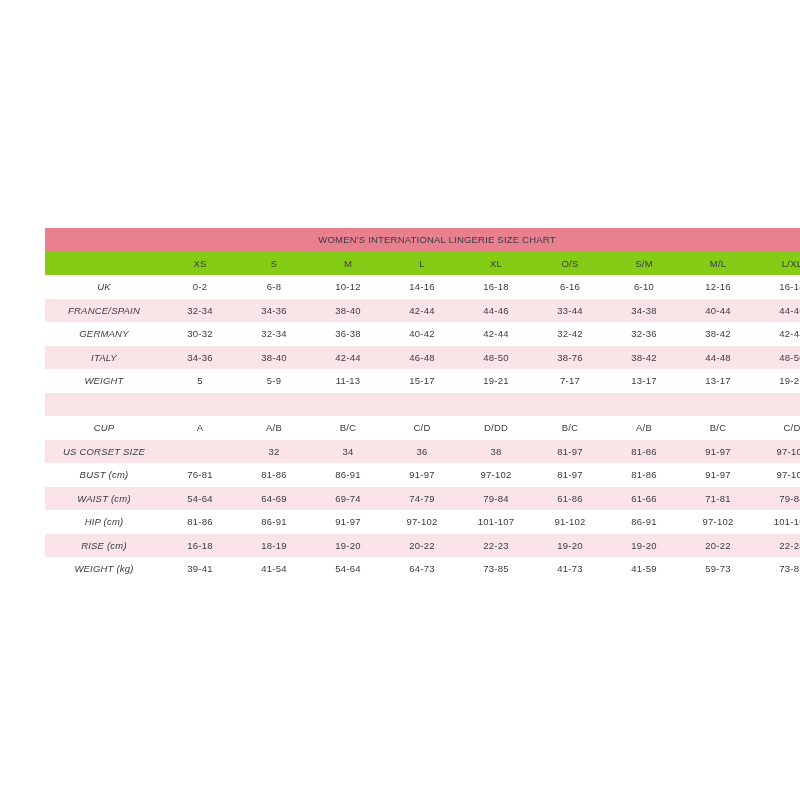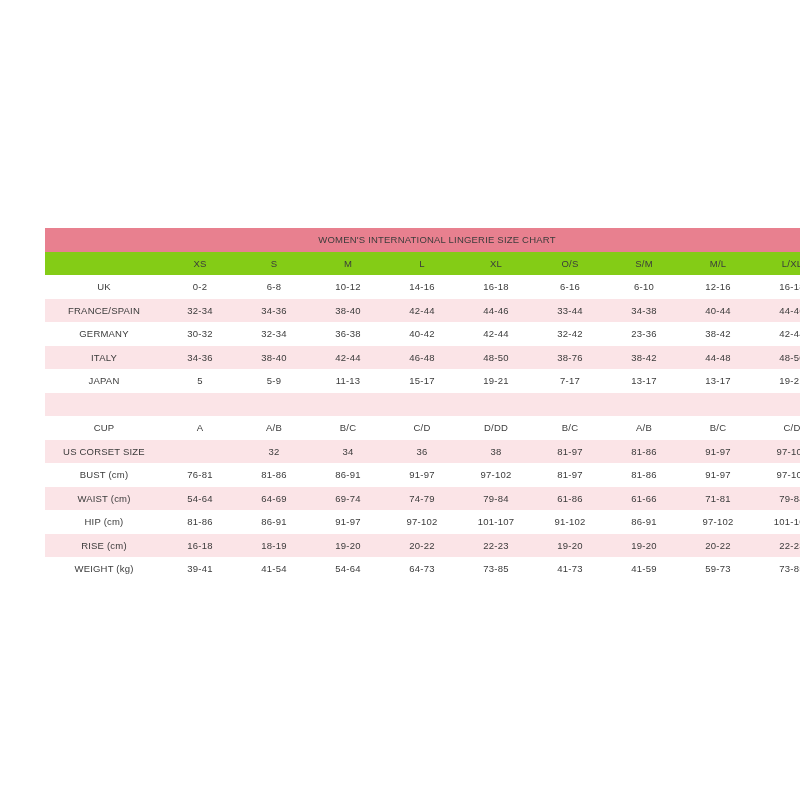--- a/index.html
+++ b/index.html
@@ -51,20 +51,21 @@
     height: 24px;
   }
   .row-pink td { background: #fbe4e7; }
   .row-white td { background: #ffffff; }
   .row-spacer td {
     background: #fbe4e7;
     height: 12px;
   }
   .label-cell {
     text-align: center;
+    font-style: italic;
   }
   .col-label { width: 118px; }
   .col-size { width: 74px; }
 </style>
 </head>
 <body>
 
 <div id="root">
   <div class="chart-wrap">
     <table class="size-chart">
@@ -124,40 +125,40 @@
         </tr>
 
         <tr class="row-white">
           <td class="label-cell">GERMANY</td>
           <td>30-32</td>
           <td>32-34</td>
           <td>36-38</td>
           <td>40-42</td>
           <td>42-44</td>
           <td>32-42</td>
-          <td>23-36</td>
+          <td>32-36</td>
           <td>38-42</td>
           <td>42-44</td>
         </tr>
 
         <tr class="row-pink">
           <td class="label-cell">ITALY</td>
           <td>34-36</td>
           <td>38-40</td>
           <td>42-44</td>
           <td>46-48</td>
           <td>48-50</td>
           <td>38-76</td>
           <td>38-42</td>
           <td>44-48</td>
           <td>48-50</td>
         </tr>
 
         <tr class="row-white">
-          <td class="label-cell">JAPAN</td>
+          <td class="label-cell">WEIGHT</td>
           <td>5</td>
           <td>5-9</td>
           <td>11-13</td>
           <td>15-17</td>
           <td>19-21</td>
           <td>7-17</td>
           <td>13-17</td>
           <td>13-17</td>
           <td>19-21</td>
         </tr>

